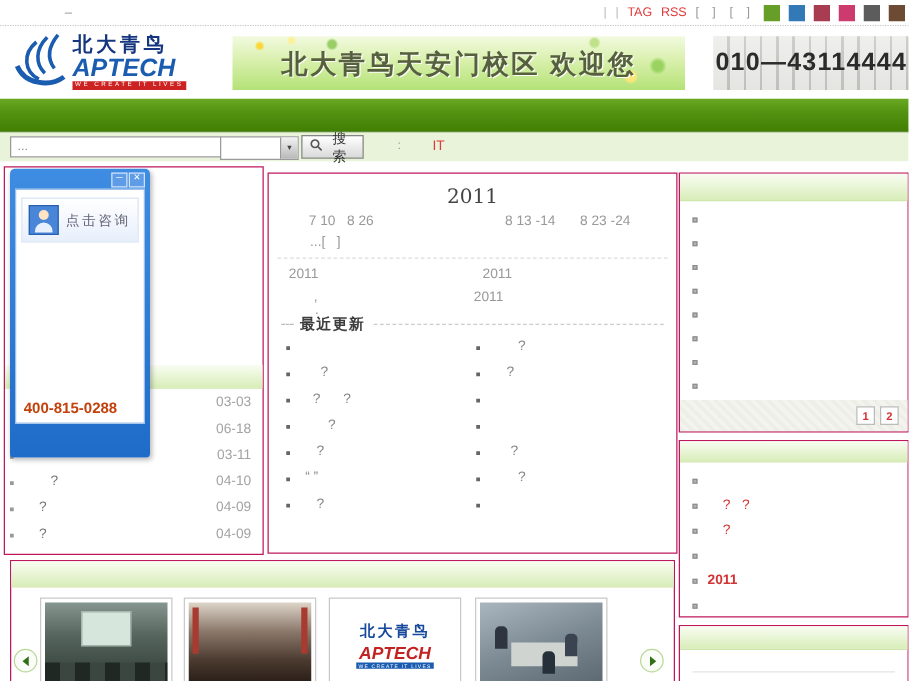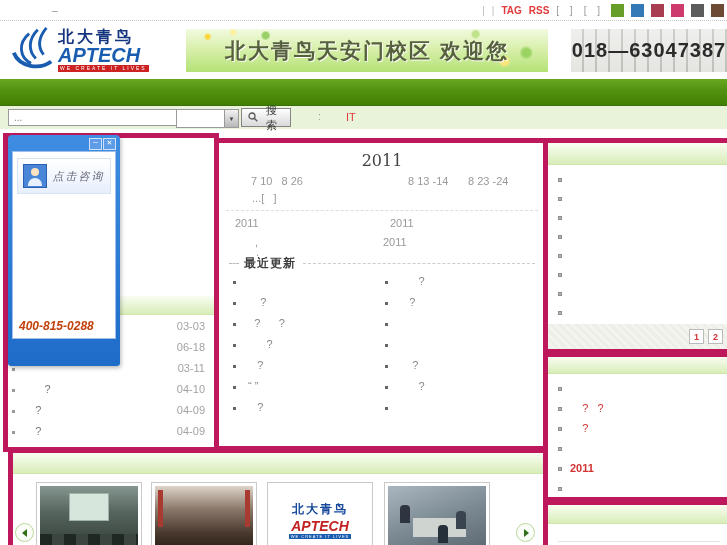--- a/index.html
+++ b/index.html
@@ -5,21 +5,21 @@
   html,body { margin:0; padding:0; background:#fff; }
   .page { position:relative; width:727px; height:545px; overflow:hidden; background:#fff;
           font-family:"Liberation Sans", sans-serif; }
 
   
   .topbar { position:absolute; left:0; top:0; width:727px; height:20px;
             border-bottom:1px dotted #c6c6c6; font-size:10px; color:#999; }
   .tb-dash { position:absolute; left:52px; top:1px; color:#888; }
   .tb-right { position:absolute; right:3px; top:0; height:20px; display:flex; align-items:center; gap:7px; }
   .tb-sep { color:#bbb; }
-  .tb-link { color:#e03a3a; font-weight:bold; text-decoration:none; cursor:pointer; }
+  .tb-link { color:#e03a3a; font-weight:normal; text-decoration:none; cursor:pointer; }
   .tb-bracket { color:#999; letter-spacing:4px; }
   .swatch { width:13px; height:13px; cursor:pointer; }
 
   
   .header { position:absolute; left:0; top:21px; width:727px; height:58px; background:#fff; }
   .logo { position:absolute; left:8px; top:5px; width:172px; height:48px; display:flex; align-items:center; cursor:pointer; }
   .logo-text { margin-left:2px; }
   .logo-cn { font-size:16px; font-weight:bold; color:#15357f; letter-spacing:3px; line-height:1; }
   .logo-en { font-style:italic; font-weight:bold; font-size:20px; color:#1a5cb0; line-height:1; }
   .logo-sub { background:#cc2222; color:#fff; font-size:5px; letter-spacing:2px; text-align:center;
@@ -57,41 +57,41 @@
             background:linear-gradient(#f2f2f2,#b8b8b8); border-left:1px solid #999;
             font-size:6px; color:#444; display:flex; align-items:center; justify-content:center; }
   .search-btn { position:absolute; left:241px; top:2px; width:50px; height:19px; border:1px solid #858585;
                 background:linear-gradient(#ffffff,#d9d9d9); font-size:11px; color:#333;
                 display:flex; align-items:center; justify-content:center; gap:3px; cursor:pointer;
                 font-family:inherit; letter-spacing:2px; }
   .search-colon { position:absolute; left:318px; top:5px; color:#999; font-size:10px; }
   .hot-link { position:absolute; left:346px; top:5px; color:#e03a3a; font-size:11px; text-decoration:none; cursor:pointer; }
 
   
-  .gbox { position:absolute; background:#fff; border:5px solid #be185d; }
+  .gbox { position:absolute; background:#fff; border:1px solid #be185d; }
   .gheader { background:linear-gradient(180deg,#f9fdf2 0%,#d8edb9 100%); border-bottom:1px solid #cfe6ab; }
 
   
   .left-box { left:3px; top:133px; width:206px; height:309px; }
   .left-header { position:absolute; left:0; top:158px; width:100%; height:18px; }
   .news-list { position:absolute; left:0; top:179px; width:100%; margin:0; padding:0; list-style:none; }
   .news-item { position:relative; height:21px; font-size:11px; cursor:pointer; }
   .news-bullet { position:absolute; left:4px; top:9px; width:3px; height:3px; background:#999; }
   .news-frag { position:absolute; left:12px; top:3px; color:#777; white-space:pre; }
   .news-date { position:absolute; right:9px; top:3px; color:#a3a3a3; }
 
   
   .chat { position:absolute; left:8px; top:135px; width:112px; height:231px; z-index:10;
           background:linear-gradient(180deg,#3f8de2 0%, #1e6cc8 100%);
           border-radius:4px 4px 3px 3px; box-shadow:1px 2px 4px rgba(0,0,0,.28); }
   .chat-btn { position:absolute; top:3px; width:11px; height:10px; background:#5f9ce8;
               border:1px solid #cfe2fa; color:#fff; font-size:7px; line-height:8px; text-align:center; cursor:pointer; }
   .chat-min { right:18px; } .chat-close { right:4px; }
   .chat-panel { position:absolute; left:4px; right:4px; top:16px; height:186px; background:#fff;
-                border:1px solid #9cc0ea;font-style:italic; }
+                border:1px solid #9cc0ea; }
   .chat-consult { height:34px; margin:6px 4px 0; border:1px solid #d8e4f4; cursor:pointer;
                   background:linear-gradient(#ffffff,#e7effc); display:flex; align-items:center; }
   .chat-avatar { width:22px; height:22px; margin-left:5px; background:#4a86d8; border:1px solid #2a5eb0;
                  position:relative; flex:none; }
   .chat-avatar::before { content:""; position:absolute; left:7px; top:3px; width:8px; height:8px;
                  border-radius:50%; background:#ffe3c2; }
   .chat-avatar::after { content:""; position:absolute; left:4px; bottom:1px; width:14px; height:8px;
                  border-radius:7px 7px 0 0; background:#e8f0ff; }
   .chat-consult-text { flex:1; text-align:center; color:#667; font-size:11px; letter-spacing:2px; }
   .chat-hotline { position:absolute; left:6px; bottom:5px; font-size:12px; font-weight:bold; color:#c2410c; }
@@ -202,21 +202,21 @@
       <div class="logo-text">
         <div class="logo-cn">北大青鸟</div>
         <div class="logo-en">APTECH</div>
         <div class="logo-sub">WE CREATE IT LIVES</div>
       </div>
     </div>
     <div class="banner">
       <span class="banner-text">北大青鸟天安门校区 欢迎您</span>
     </div>
     <div class="phonebox">
-      <span class="phone-text">018—63047387</span>
+      <span class="phone-text">010—43114444</span>
     </div>
   </div>
 
   <div class="navbar"></div>
   <div class="searchrow">
     <input class="search-input" value="..." style="">
     <div class="search-select">
       <div class="dd-btn">▼</div>
     </div>
     <button class="search-btn">

